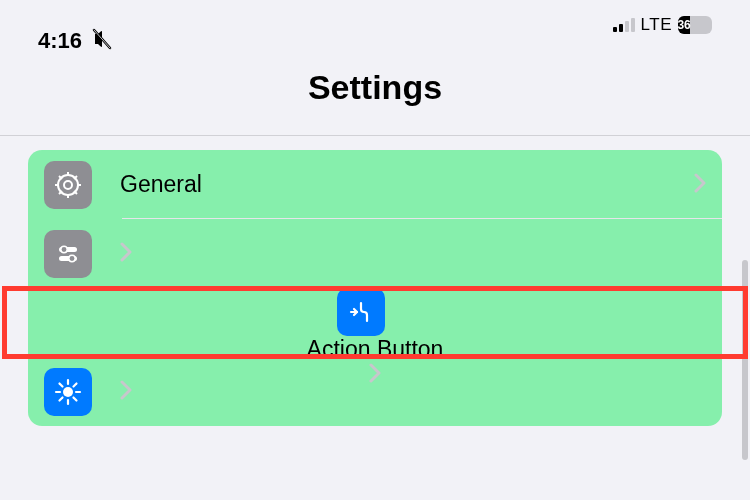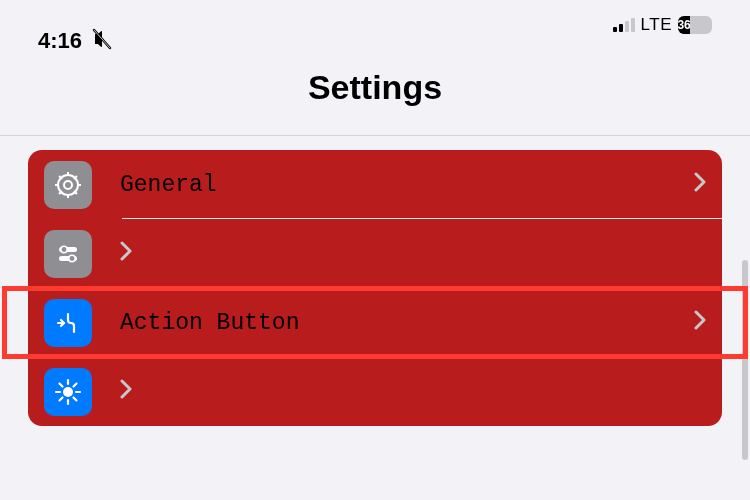--- a/index.html
+++ b/index.html
@@ -77,24 +77,23 @@
       padding: 18px 0 28px;
       border-bottom: 1px solid #d1d1d6;
     }
     .header-title {
       font-size: 34px;
       font-weight: 700;
     }
     .note-gap { height: 14px; background: #f2f2f7; }
     .list-group {
       margin: 0 28px;
-      background: #b91c1c;
+      background: #86efac;
       border-radius: 14px;
       overflow: visible;
-      font-family: Liberation Mono, monospace;
     }
     .list-item {
       display: flex;
       align-items: center;
       height: 69px;
       padding: 0 16px;
       position: relative;
     }
     .list-item:not(:last-child)::after {
       content: "";
@@ -119,20 +118,21 @@
     .icon-blue { background: #007aff; }
     .label {
       font-size: 23px;
       flex: 1;
     }
     .chevron {
       color: #c7c7cc;
     }
     .highlighted {
       position: relative;
+      flex-direction: column;
     }
     .highlight-box {
       position: absolute;
       left: -26px;
       right: -26px;
       top: -2px;
       bottom: -2px;
       border: 5px solid #ff3b30;
       pointer-events: none;
       z-index: 5;

